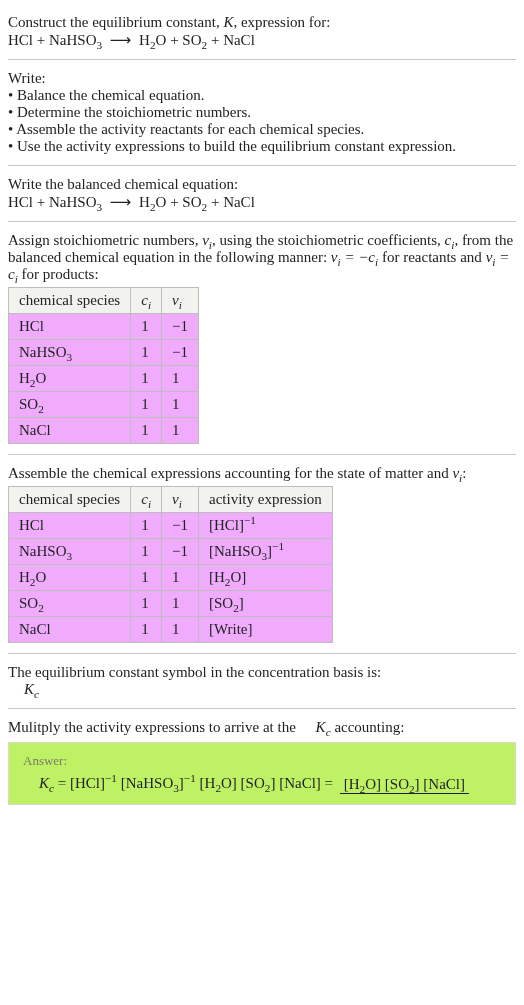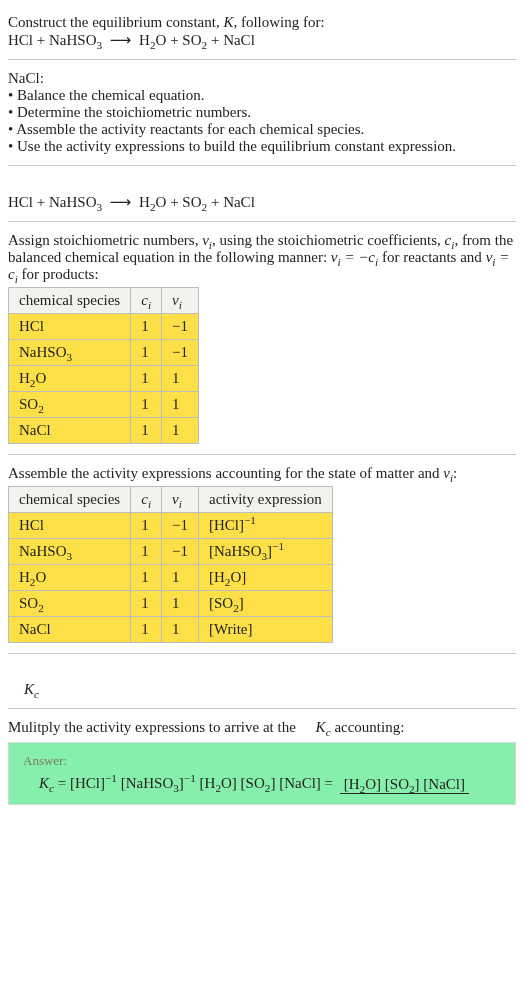--- a/index.html
+++ b/index.html
@@ -41,27 +41,27 @@
   table.data {
     border-collapse: collapse;
     margin-top: 4px;
     padding-left: 16px;
   }
   table.data th, table.data td {
     border: 1px solid #bdbdbd;
     padding: 4px 10px;
     text-align: left;
     font-weight: normal;
-    background: #fde047;
+    background: #f0abfc;
   }
   table.data th {
     background: #f2f2ef;
   }
   .answerbox {
-    background: #86efac;
+    background: #bef264;
     border: 1px solid #d8d8d0;
     padding: 10px 14px;
     margin-top: 6px;
   }
   .answerlabel {
     color: #7a7a6a;
     font-size: 13px;
     margin-bottom: 6px;
   }
   .frac {
@@ -80,38 +80,38 @@
   }
   .kc {
     font-style: italic;
     margin-left: 16px;
   }
 </style>
 </head>
 <body>
 
 <div class="section">
-  <span>Construct the equilibrium constant, </span><span class="italic">K</span><span>, following for:</span><br>
+  <span>Construct the equilibrium constant, </span><span class="italic">K</span><span>, expression for:</span><br>
   <span class="eqline">HCl + NaHSO<sub>3</sub> <span class="arrow">⟶</span> H<sub>2</sub>O + SO<sub>2</sub> + NaCl</span>
 </div>
 
 <hr class="hr">
 
 <div class="section">
-  <span>NaCl:</span><br>
+  <span>Write:</span><br>
   • <span>Balance the chemical equation.</span><br>
   • <span>Determine the stoichiometric numbers.</span><br>
   • <span>Assemble the activity reactants for each chemical species.</span><br>
   • <span>Use the activity expressions to build the equilibrium constant expression.</span>
 </div>
 
 <hr class="hr">
 
 <div class="section">
-  <br>
+  <span>Write the balanced chemical equation:</span><br>
   <span class="eqline">HCl + NaHSO<sub>3</sub> <span class="arrow">⟶</span> H<sub>2</sub>O + SO<sub>2</sub> + NaCl</span>
 </div>
 
 <hr class="hr">
 
 <div class="section">
   <span>Assign stoichiometric numbers, </span><span class="italic">ν<sub>i</sub></span><span>, using the stoichiometric coefficients, </span><span class="italic">c<sub>i</sub></span><span>, from the balanced chemical equation in the following manner: </span><span class="italic">ν<sub>i</sub> = −c<sub>i</sub></span><span> for reactants and </span><span class="italic">ν<sub>i</sub> = c<sub>i</sub></span><span> for products:</span>
 
   <table class="data">
     <tbody>
@@ -145,21 +145,21 @@
           <td>1</td>
           <td>1</td>
         </tr>
   </tbody>
     </table>
 </div>
 
 <hr class="hr">
 
 <div class="section">
-  <span>Assemble the activity expressions accounting for the state of matter and </span><span class="italic">ν<sub>i</sub></span><span>:</span>
+  <span>Assemble the chemical expressions accounting for the state of matter and </span><span class="italic">ν<sub>i</sub></span><span>:</span>
 
   <table class="data">
     <tbody>
         <tr>
       <th>chemical species</th>
       <th><span class="italic">c<sub>i</sub></span></th>
       <th><span class="italic">ν<sub>i</sub></span></th>
       <th>activity expression</th>
     </tr>
     <tr>
@@ -192,21 +192,21 @@
           <td>1</td>
           <td>[Write]</td>
         </tr>
   </tbody>
     </table>
 </div>
 
 <hr class="hr">
 
 <div class="section">
-  <br>
+  <span>The equilibrium constant symbol in the concentration basis is:</span><br>
   <span class="kc">K<sub>c</sub></span>
 </div>
 
 <hr class="hr">
 
 <div class="section">
   <span>Mulitply the activity expressions to arrive at the </span><span class="kc">K<sub>c</sub></span><span> accounting:</span>
 
   <div class="answerbox">
     <div class="answerlabel">Answer:</div>

